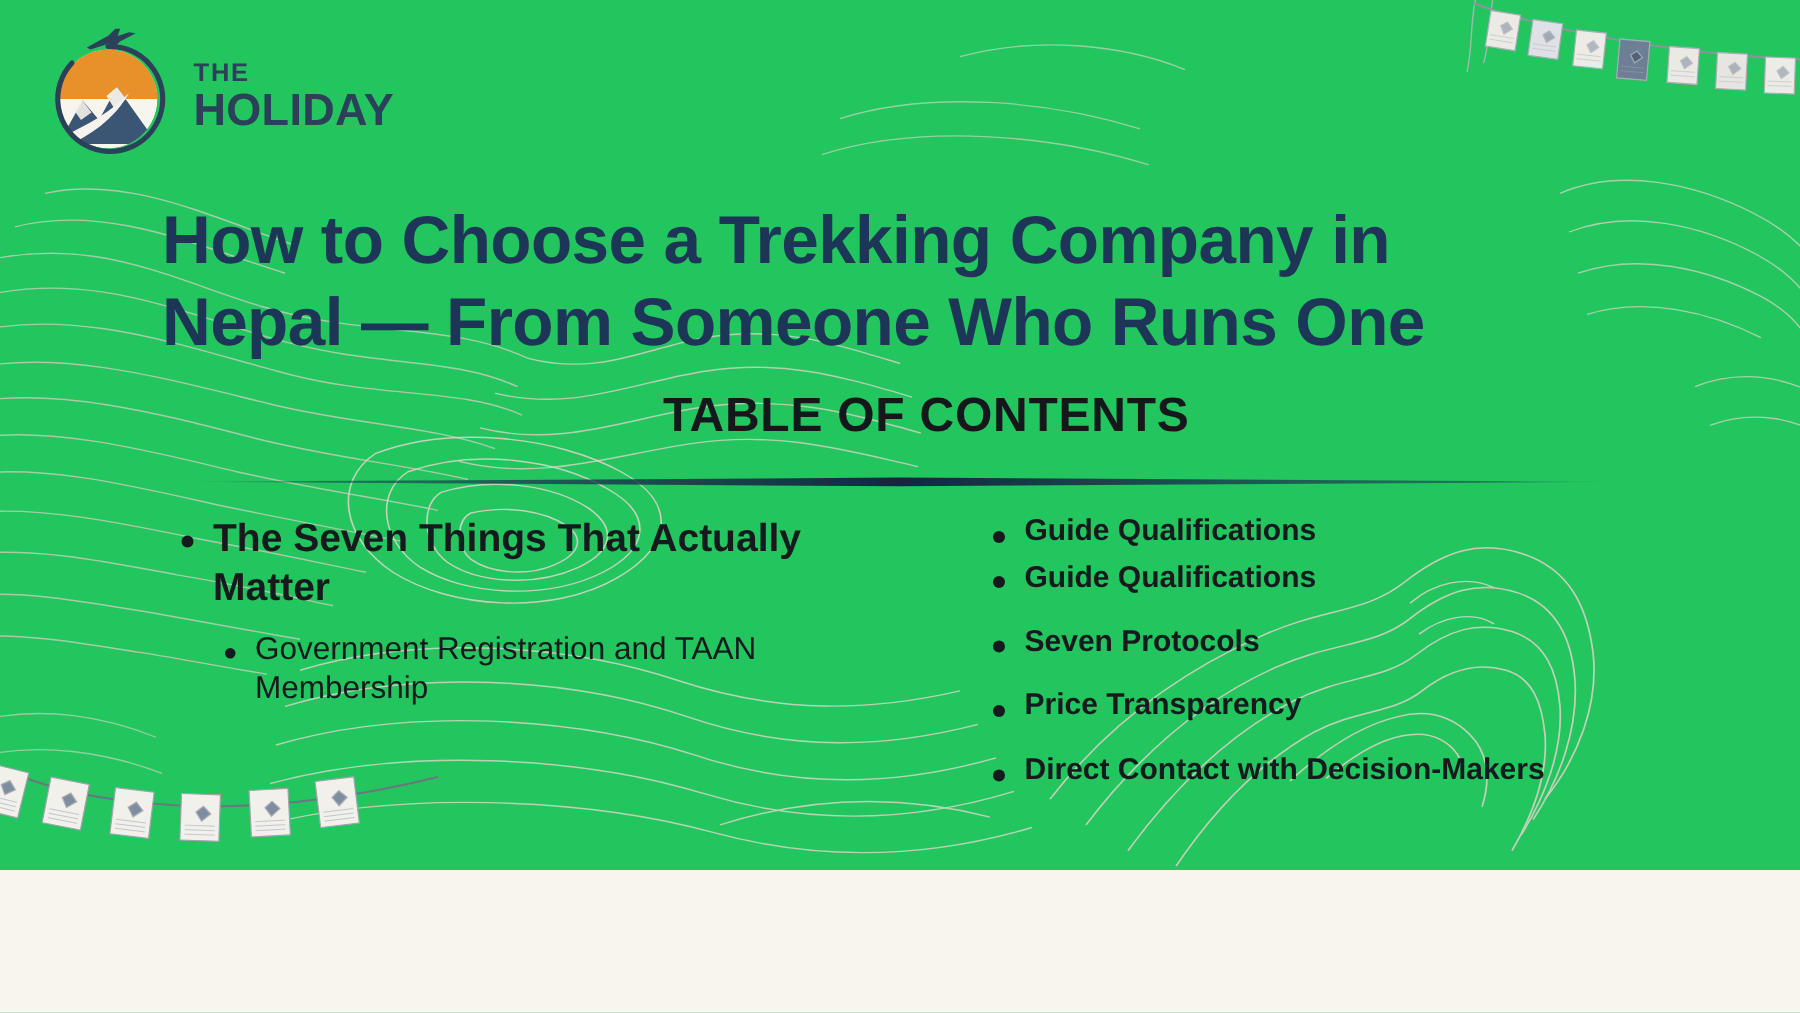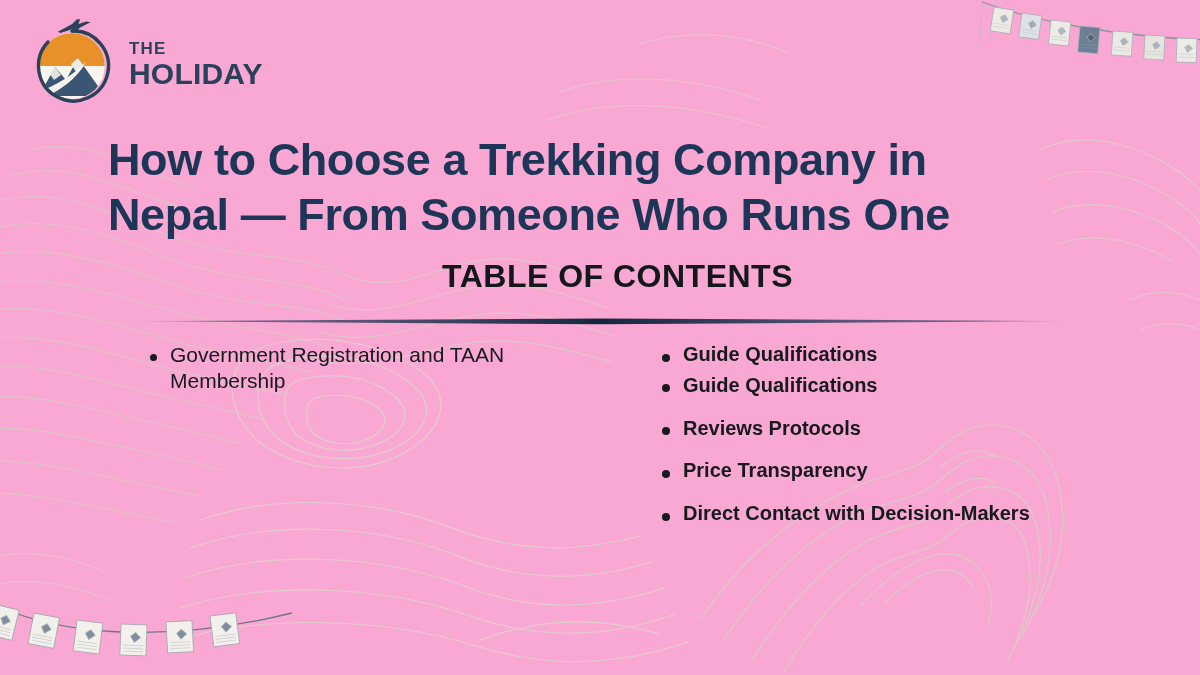--- a/index.html
+++ b/index.html
@@ -6,22 +6,22 @@
 
   html, body {
     width:1200px; height:675px;
     overflow:hidden;
     background:#f8f5ed;
     font-family:"Liberation Sans", sans-serif;
   }
 
   #slide {
     position:relative;
-    width:1200px; height:675px;
-    background:#f9a8d4;
+    width:1200px; height:580px;
+    background:#22c55e;
     overflow:hidden;
   }
 
   
   #topo-layer {
     position:absolute; inset:0;
     pointer-events:none;
   }
   #topo-layer svg { width:100%; height:100%; display:block; }
 
@@ -396,30 +396,33 @@
           <stop offset="100%" stop-color="#1d3557" stop-opacity="0"></stop>
         </linearGradient>
       </defs>
       <polygon points="0,3.2 480,0.4 960,3.2 480,6.2" fill="url(#divGrad)"></polygon>
     </svg>
   </div>
 
   <div id="columns">
 
     <div id="col-left">
+      <ul class="toc-list">
+        <li class="toc-item level1">The Seven Things That Actually Matter</li>
+      </ul>
       <ul class="sub-list">
         <li class="toc-item level2">Government Registration and TAAN Membership</li>
       </ul>
     </div>
 
     <div id="col-right">
       <ul class="toc-list">
         <li class="toc-item rightitem tight">Guide Qualifications</li>
         <li class="toc-item rightitem">Guide Qualifications</li>
-        <li class="toc-item rightitem">Reviews Protocols</li>
+        <li class="toc-item rightitem">Seven Protocols</li>
         <li class="toc-item rightitem">Price Transparency</li>
         <li class="toc-item rightitem">Direct Contact with Decision-Makers</li>
       </ul>
     </div>
 
   </div>
 
 </div>
 
 </body></html>

